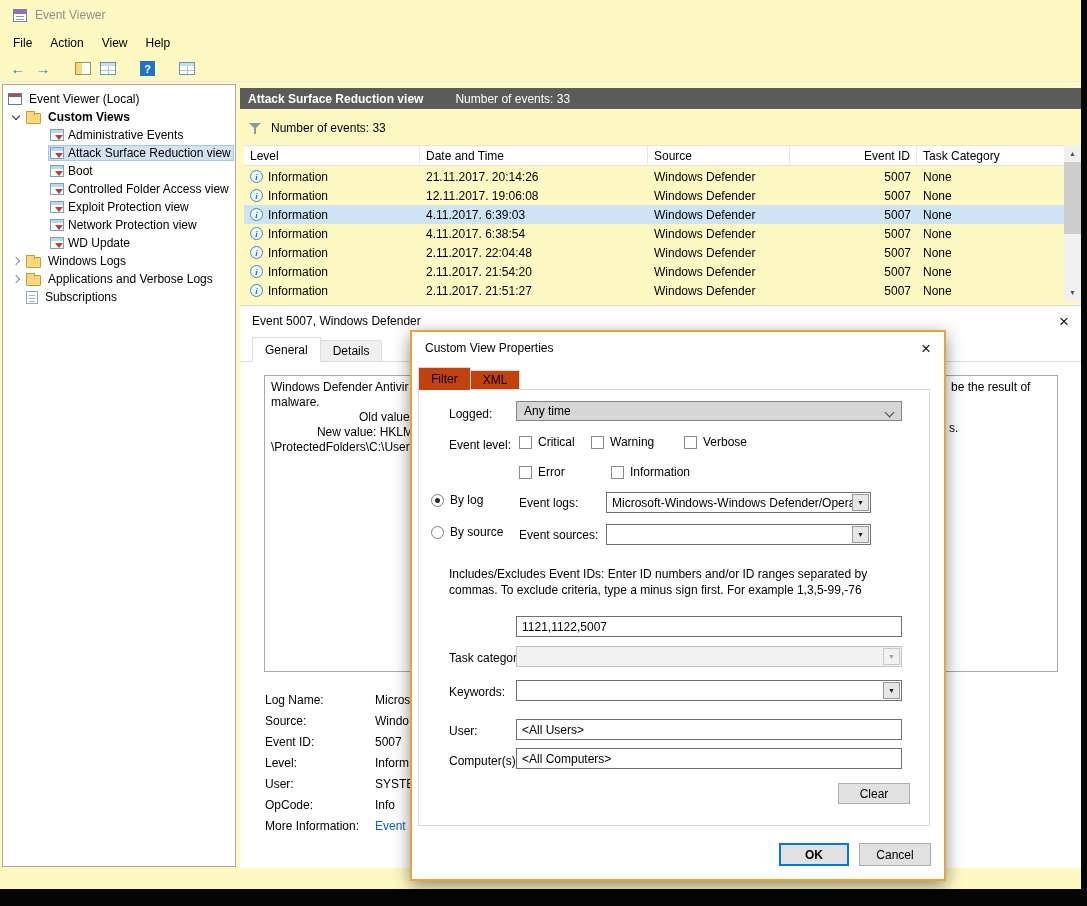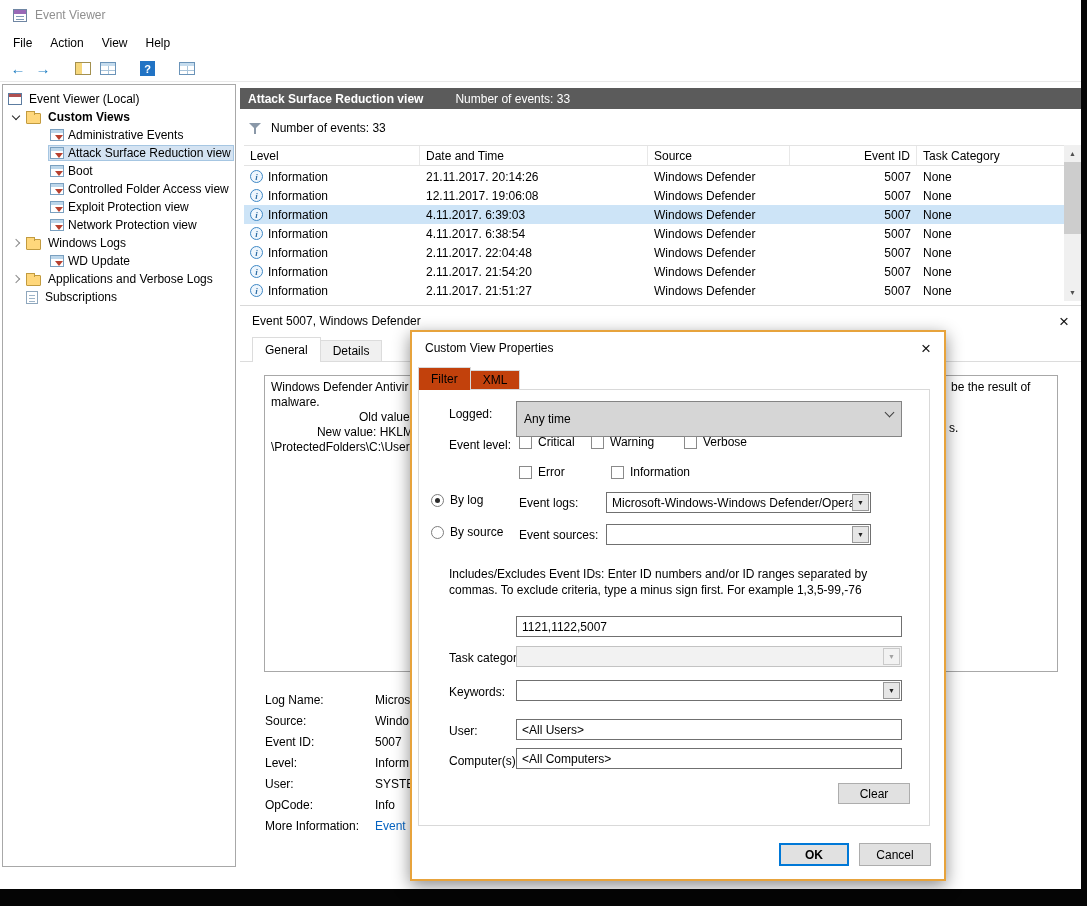--- a/index.html
+++ b/index.html
@@ -1,19 +1,19 @@
 <!DOCTYPE html>
 <html><head>
 <meta charset="utf-8">
 <style>
   * { margin:0; padding:0; box-sizing:border-box; }
   html,body { background:#000; }
   body { font-family:"Liberation Sans", sans-serif; font-size:12px; color:#000; cursor:default; }
   .screen { position:relative; width:1087px; height:906px; background:#050505; overflow:hidden; }
-  .window { position:absolute; left:0; top:0; width:1081px; height:889px; background:#ffffff; }
+  .window { position:absolute; left:0; top:0; width:1081px; height:889px; background:#fef9c3; }
 
   
   .titlebar { height:30px; display:flex; align-items:center; gap:8px; padding-left:13px; }
   .app-icon { width:14px; height:13px; border:1px solid #6f86a3; background:#fff; position:relative; flex:0 0 14px; }
   .app-icon::before { content:""; position:absolute; left:0; top:0; right:0; height:4px; background:#9a6ab8; }
   .app-icon::after { content:""; position:absolute; left:2px; top:6px; width:8px; height:1px; background:#7f9ab5; box-shadow:0 3px 0 #7f9ab5; }
   .titlebar .title { color:#8f8f8f; }
 
   
   .menubar { height:26px; display:flex; align-items:center; padding-left:4px; }
@@ -205,32 +205,32 @@
             <span class="icon-view"></span>
             <span>Exploit Protection view</span>
           </span>
       </div>
       <div class="tree-row child">
         <span class="row-inner">
             <span class="icon-view"></span>
             <span>Network Protection view</span>
           </span>
       </div>
+      <div class="tree-row child">
+        <span class="row-inner">
+            <span class="icon-view"></span>
+            <span>WD Update</span>
+          </span>
+      </div>
       <div class="tree-row">
         <span class="tw">
             <span class="chev-col"></span>
           </span>
         <span class="icon-folder"></span>
         <span class="tree-label">Windows Logs</span>
-      </div>
-      <div class="tree-row child">
-        <span class="row-inner">
-            <span class="icon-view"></span>
-            <span>WD Update</span>
-          </span>
       </div>
       <div class="tree-row">
         <span class="tw">
             <span class="chev-col"></span>
           </span>
         <span class="icon-folder"></span>
         <span class="tree-label">Applications and Verbose Logs</span>
       </div>
       <div class="tree-row">
         <span class="tw"></span>
@@ -395,21 +395,21 @@
       <span class="t">Custom View Properties</span>
       <span class="close-x"></span>
     </div>
     <div class="dlg-tabs">
       <span class="dtab2 active">Filter</span>
       <span class="dtab2 inactive">XML</span>
     </div>
     <div class="dlg-page">
 
       <span class="plabel" style="left:30px; top:17px;">Logged:</span>
-      <div class="combo-gray" style="left:97px; top:11px; width:386px; height:36px;">
+      <div class="combo-gray" style="left:97px; top:11px; width:386px; height:20px;">
         <span>Any time</span>
         <span class="combo-chev"></span>
       </div>
 
       <span class="plabel" style="left:30px; top:48px;">Event level:</span>
       <span class="cb" style="left:100px; top:45px;">
         <span class="box"></span>
           <span>Critical</span>
       </span>
       <span class="cb" style="left:172px; top:45px;">

